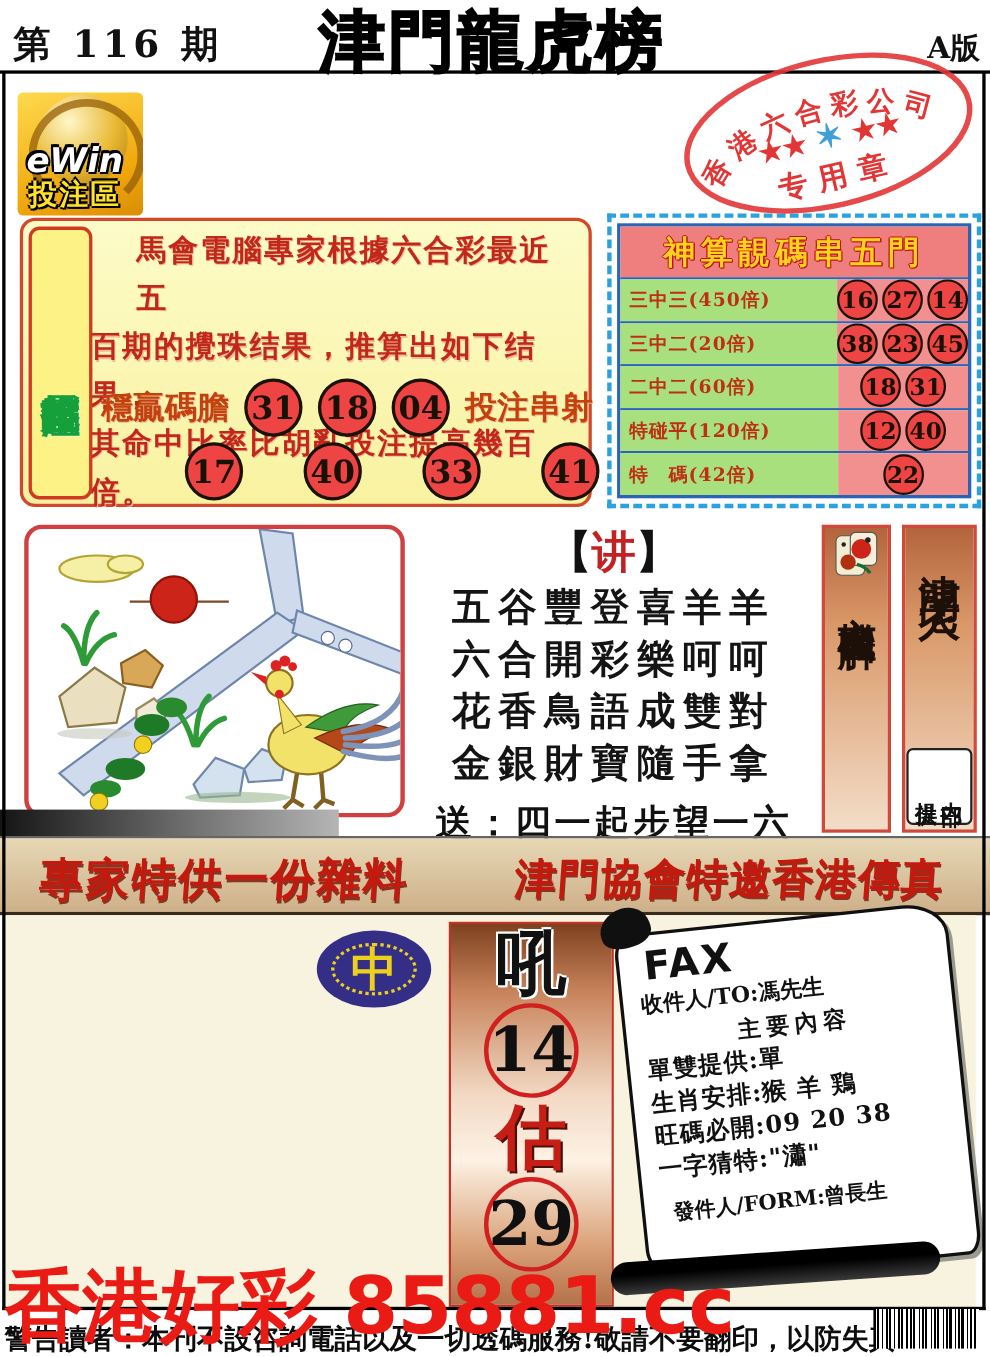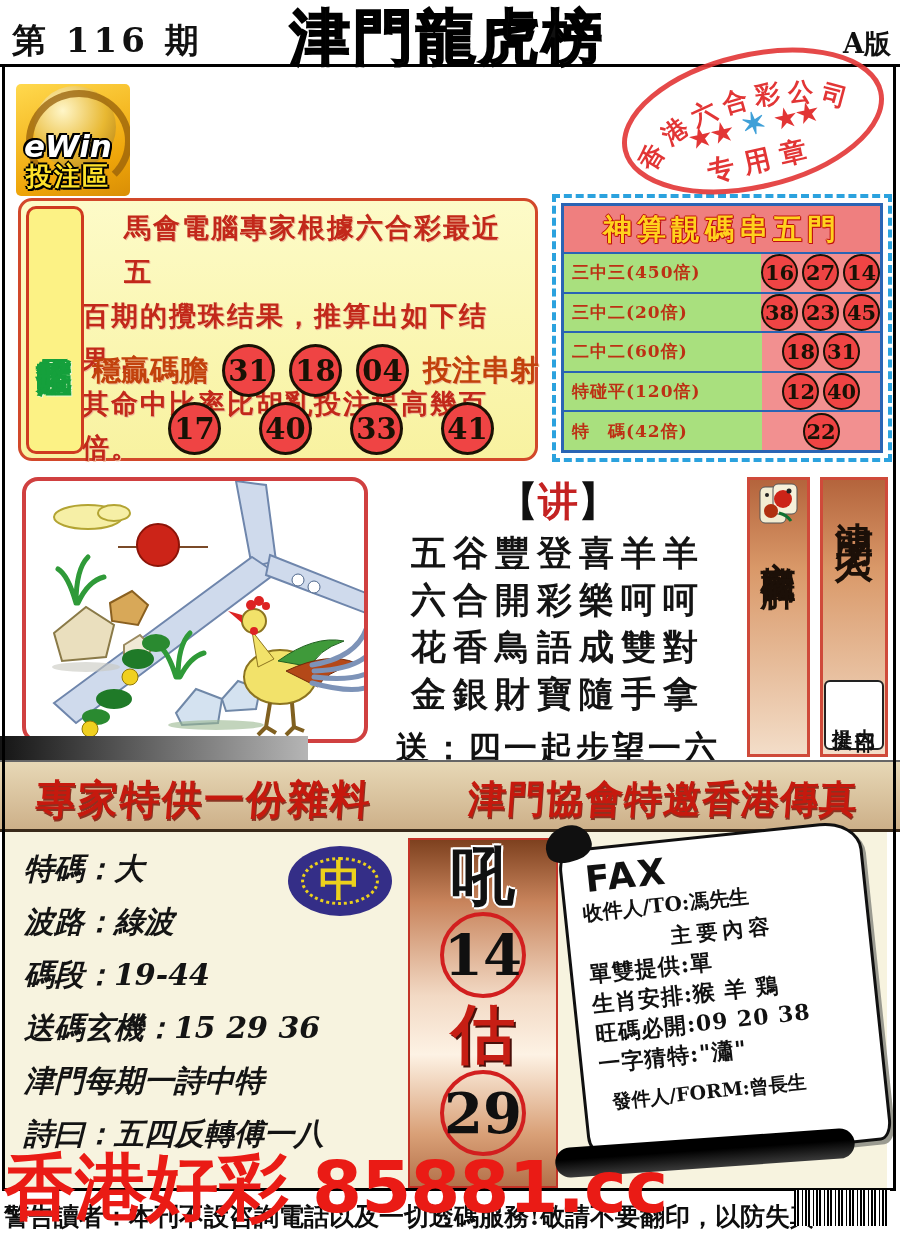--- a/index.html
+++ b/index.html
@@ -37,21 +37,21 @@
             background:linear-gradient(180deg,#fdfbc8,#f8f2a0);box-sizing:border-box;}
   .side-strip{left:26px;top:206px;width:58px;height:248px;border:3px solid #cf3a20;border-radius:10px;
               background:#fcf285;z-index:2;display:flex;align-items:center;justify-content:center;box-sizing:border-box;}
   .side-strip span{writing-mode:vertical-rl;text-orientation:upright;font-size:36px;line-height:1;
               font-weight:900;color:#15a03c;text-shadow:1px 1px 0 #e8f8d0;}
   .stext{left:82px;top:206px;width:436px;font-size:27px;font-weight:bold;color:#c2281a;
          line-height:44px;letter-spacing:2px;text-shadow:1px 1px 0 #eebc9a;}
   .stext .ind{padding-left:42px;}
   .srow{display:flex;align-items:center;gap:14px;}
   .srow1{left:92px;top:344px;}
-  .srow2{left:168px;top:402px;gap:38px;}
+  .srow2{left:168px;top:402px;gap:55px;}
   .srow .rlab{font-size:29px;font-weight:700;color:#c2410c;text-shadow:1px 1px 0 #eebc9a;white-space:nowrap;}
   .cnum{display:flex;align-items:center;justify-content:center;border-radius:50%;
         background:#ef4444;border:3px solid #1a1205;font-weight:900;color:#181205;}
   .cnum.big{width:47px;height:47px;font-size:29px;}
   .cnum.small{width:33px;height:33px;font-size:21px;border-width:2px;flex:0 0 auto;}
 
   
   .serialbox{left:552px;top:194px;width:340px;height:268px;border:4px dashed #2ba2de;background:#fff;
              padding:5px;box-sizing:border-box;}
   .serialtab{width:100%;height:100%;border:3px solid #2a64b4;box-sizing:border-box;display:flex;flex-direction:column;}
@@ -308,28 +308,20 @@
 
   <div class="abs shadow-strip"></div>
 
   <div class="abs banner">
     <div class="bl">專家特供一份雜料</div>
     <div class="br">津門協會特邀香港傳真</div>
   </div>
 
   <div class="abs bottom-bg"></div>
 
-  <div class="abs bl-lines">
-    <div>特碼：大</div>
-    <div>波路：綠波</div>
-    <div>碼段：19-44</div>
-    <div>送碼玄機：15 29 36</div>
-    <div>津門每期一詩中特</div>
-    <div>詩曰：五四反轉傅一八</div>
-  </div>
 
   <div class="abs oval">
     <div class="ring"></div>
     <span class="ch">中</span>
   </div>
 
   <div class="abs midstrip">
     <div class="c1">吼</div>
     <div class="rcirc">14</div>
     <div class="c2">估</div>

